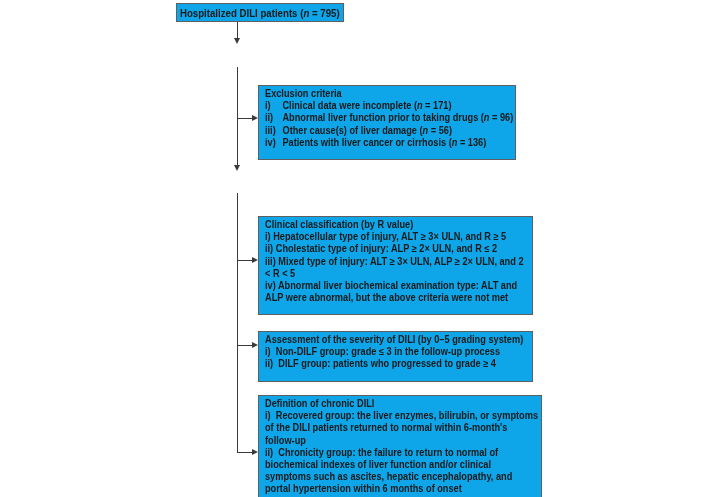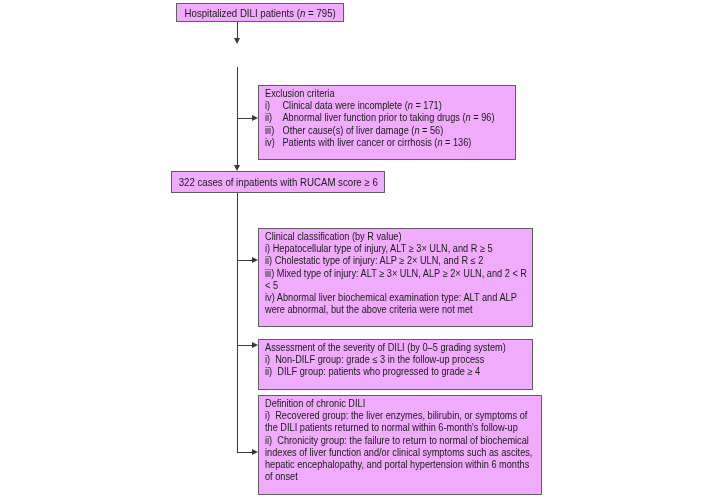--- a/index.html
+++ b/index.html
@@ -1,22 +1,23 @@
 <!DOCTYPE html>
 <html><head>
 <meta charset="utf-8">
 <style>
   html,body { margin:0; padding:0; background:#ffffff; }
   .canvas {
     position:relative; width:706px; height:497px; background:#ffffff;
     font-family:"Liberation Sans", sans-serif; color:#1a1a1a; overflow:hidden;
   }
   .box {
-    position:absolute; background:#f0abfc; border:1px solid #5f5f5f;
+    position:absolute; background:#0ea5e9; border:1px solid #5f5f5f;
     box-sizing:border-box;
+    font-weight:bold;
   }
   .label-box {
     display:flex; align-items:center; justify-content:center;
     font-size:10.5px; text-align:center;
   }
   .squeeze {
     display:inline-block; white-space:nowrap;
     transform:scaleX(0.92); transform-origin:50% 50%;
   }
   .detail-box { font-size:10px; line-height:12.2px; padding:2px 2px 10px 6px; }
@@ -75,43 +76,40 @@
         <span class="excl-num">iii)</span>
         <span class="excl-text">Other cause(s) of liver damage (<i>n</i> = 56)</span>
       </div>
       <div class="excl-row">
         <span class="excl-num">iv)</span>
         <span class="excl-text">Patients with liver cancer or cirrhosis (<i>n</i> = 136)</span>
       </div>
     </div>
   </div>
 
-  <div class="box label-box" style="left:171px; top:171px; width:214px; height:22px;">
-    <span class="squeeze">322 cases of inpatients with RUCAM score ≥ 6</span>
-  </div>
 
   <div class="vline" style="left:237px; top:193px; height:260px;"></div>
   <div class="hline" style="left:237px; top:260px; width:15px;"></div>
   <div class="arrow-right" style="left:252px; top:257px;"></div>
   <div class="hline" style="left:237px; top:345px; width:15px;"></div>
   <div class="arrow-right" style="left:252px; top:342px;"></div>
   <div class="hline" style="left:237px; top:452px; width:15px;"></div>
   <div class="arrow-right" style="left:252px; top:449px;"></div>
 
-  <div class="box detail-box" style="left:258px; top:216px; width:275px; min-height:88px;margin-top:12px;">
+  <div class="box detail-box" style="left:258px; top:216px; width:275px; min-height:88px;">
     <div class="content">
       <div class="box-title">Clinical classification (by R value)</div>
       <div class="line">i) Hepatocellular type of injury, ALT ≥ 3× ULN, and R ≥ 5</div>
       <div class="line">ii) Cholestatic type of injury: ALP ≥ 2× ULN, and R ≤ 2</div>
       <div class="line">iii) Mixed type of injury: ALT ≥ 3× ULN, ALP ≥ 2× ULN, and 2 &lt; R &lt; 5</div>
       <div class="line">iv) Abnormal liver biochemical examination type: ALT and ALP were abnormal, but the above criteria were not met</div>
     </div>
   </div>
 
-  <div class="box detail-box" style="left:258px; top:331px; width:275px; min-height:38px;margin-top:8px;">
+  <div class="box detail-box" style="left:258px; top:331px; width:275px; min-height:38px;">
     <div class="content">
       <div class="box-title">Assessment of the severity of DILI (by 0–5 grading system)</div>
       <div class="line">i)  Non-DILF group: grade ≤ 3 in the follow-up process</div>
       <div class="line">ii)  DILF group: patients who progressed to grade ≥ 4</div>
     </div>
   </div>
 
   <div class="box detail-box" style="left:258px; top:395px; width:284px; min-height:100px;">
     <div class="content">
       <div class="box-title">Definition of chronic DILI</div>

